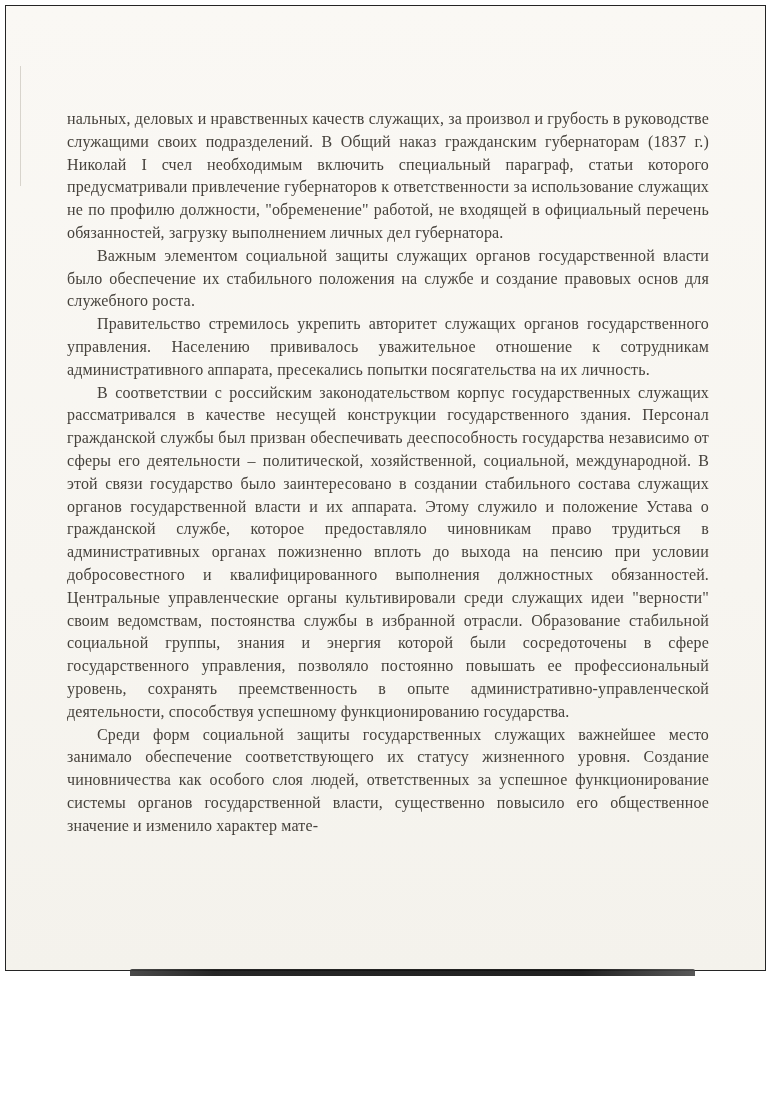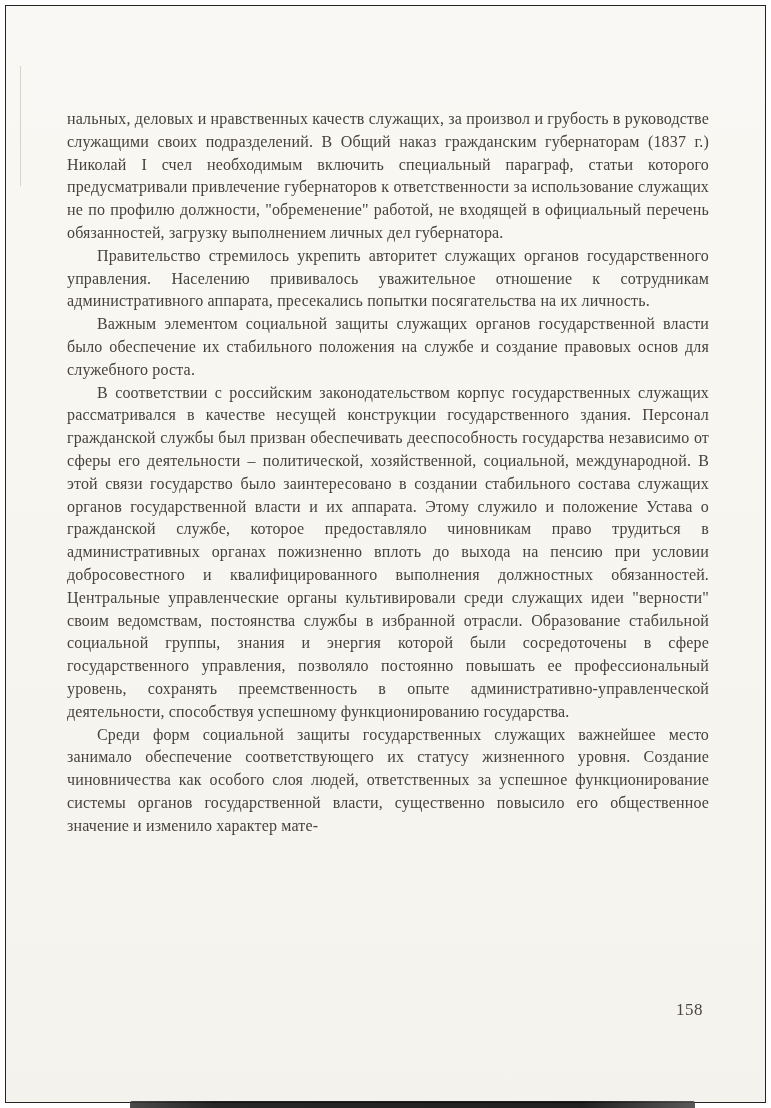--- a/index.html
+++ b/index.html
@@ -3,21 +3,21 @@
 <meta charset="utf-8">
 <style>
   html, body {
     margin: 0;
     padding: 0;
     background: #ffffff;
   }
   .scan-frame {
     position: relative;
     width: 771px;
-    height: 1108px;
+    height: 976px;
     background: #ffffff;
     box-sizing: border-box;
     overflow: hidden;
   }
   .scan-border {
     position: absolute;
     left: 5px;
     top: 5px;
     right: 5px;
     bottom: 5px;
@@ -84,22 +84,22 @@
 <body>
 
 <div class="scan-frame">
   <div class="scan-border"></div>
   <div class="page-surface">
     <div class="left-artifact"></div>
   </div>
 
   <div class="text-block">
     <p class="para no-indent">нальных, деловых и нравственных качеств служащих, за произвол и грубость в руководстве служащими своих подразделений. В Общий наказ гражданским губернаторам (1837 г.) Николай I счел необходимым включить специальный параграф, статьи которого предусматривали привлечение губернаторов к ответственности за использование служащих не по профилю должности, "обременение" работой, не входящей в официальный перечень обязанностей, загрузку выполнением личных дел губернатора.</p>
+    <p class="para">Важным элементом социальной защиты служащих органов государственной власти было обеспечение их стабильного положения на службе и создание правовых основ для служебного роста.</p>
     <p class="para">Правительство стремилось укрепить авторитет служащих органов государственного управления. Населению прививалось уважительное отношение к сотрудникам административного аппарата, пресекались попытки посягательства на их личность.</p>
-    <p class="para">Важным элементом социальной защиты служащих органов государственной власти было обеспечение их стабильного положения на службе и создание правовых основ для служебного роста.</p>
     <p class="para">В соответствии с российским законодательством корпус государственных служащих рассматривался в качестве несущей конструкции государственного здания. Персонал гражданской службы был призван обеспечивать дееспособность государства независимо от сферы его деятельности – политической, хозяйственной, социальной, международной. В этой связи государство было заинтересовано в создании стабильного состава служащих органов государственной власти и их аппарата. Этому служило и положение Устава о гражданской службе, которое предоставляло чиновникам право трудиться в административных органах пожизненно вплоть до выхода на пенсию при условии добросовестного и квалифицированного выполнения должностных обязанностей. Центральные управленческие органы культивировали среди служащих идеи "верности" своим ведомствам, постоянства службы в избранной отрасли. Образование стабильной социальной группы, знания и энергия которой были сосредоточены в сфере государственного управления, позволяло постоянно повышать ее профессиональный уровень, сохранять преемственность в опыте административно-управленческой деятельности, способствуя успешному функционированию государства.</p>
     <p class="para">Среди форм социальной защиты государственных служащих важнейшее место занимало обеспечение соответствующего их статусу жизненного уровня. Создание чиновничества как особого слоя людей, ответственных за успешное функционирование системы органов государственной власти, существенно повысило его общественное значение и изменило характер мате-</p>
   </div>
 
   <div class="page-number">158</div>
 
   <div class="bottom-shadow"></div>
 </div>
 
 </body></html>

